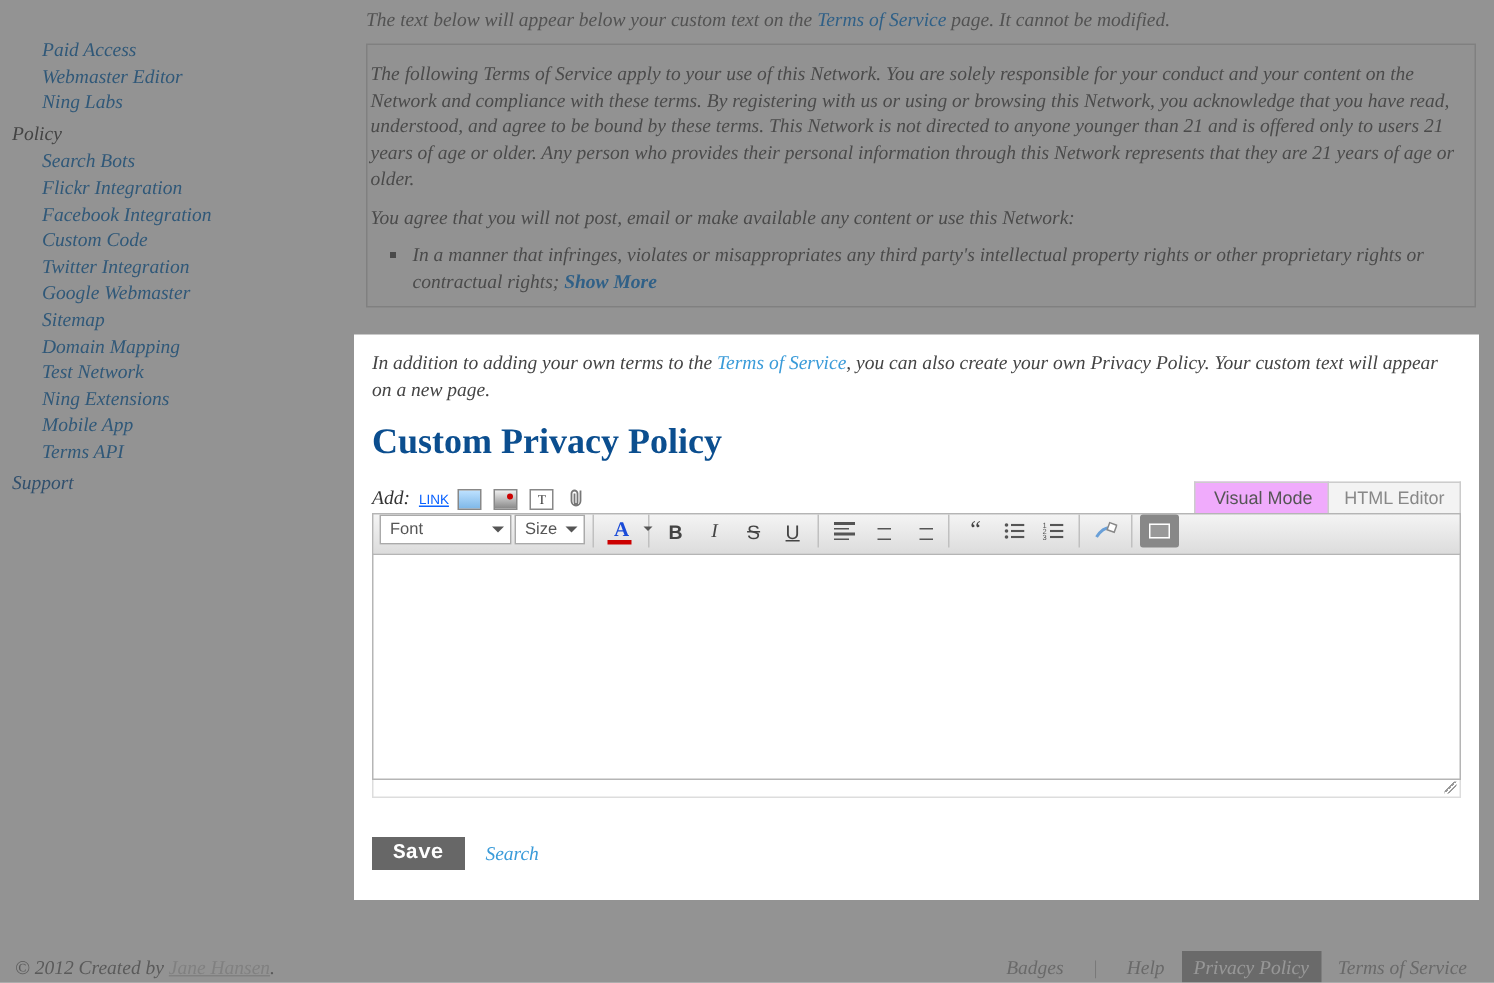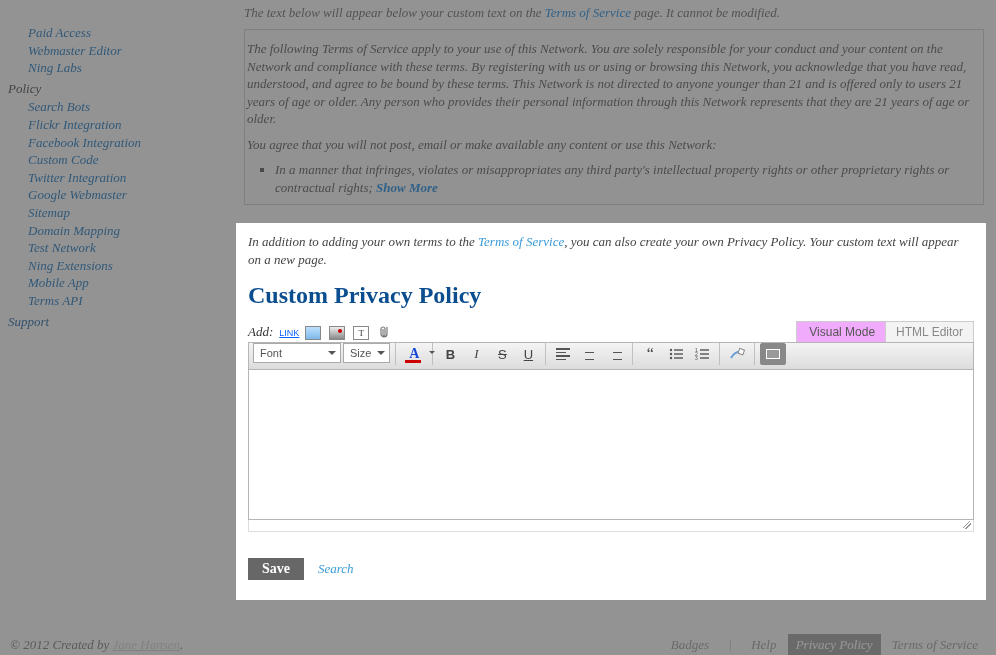--- a/index.html
+++ b/index.html
@@ -163,21 +163,21 @@
   }
   .editor-resize::after{
     content:""; position:absolute; right:2px; bottom:2px;
     width:8px;height:8px;
     background:
       linear-gradient(135deg,transparent 0 40%,#999 40% 50%,transparent 50% 60%,#999 60% 70%,transparent 70%);
   }
   .actions { margin-top: 26px; display:flex;align-items:center;gap:14px;}
   .save-btn {
     background:#676767;color:#fff;border:none;
-    font-family:Liberation Serif, serif;font-size:14px;font-weight:bold;
+    font-family:Liberation Mono, monospace;font-size:14px;font-weight:bold;
     padding:3px 14px;cursor:pointer;
   }
   .preview-link { color:#3a9bd9; font-style:italic; cursor:pointer;}
   
   .footer {
     position:absolute; left:0; bottom:0; width:996px; height:20px;
     display:flex;align-items:center;justify-content:space-between;
     padding: 0 10px;
     font-style: italic; color:#666; font-size:13px;
   }

